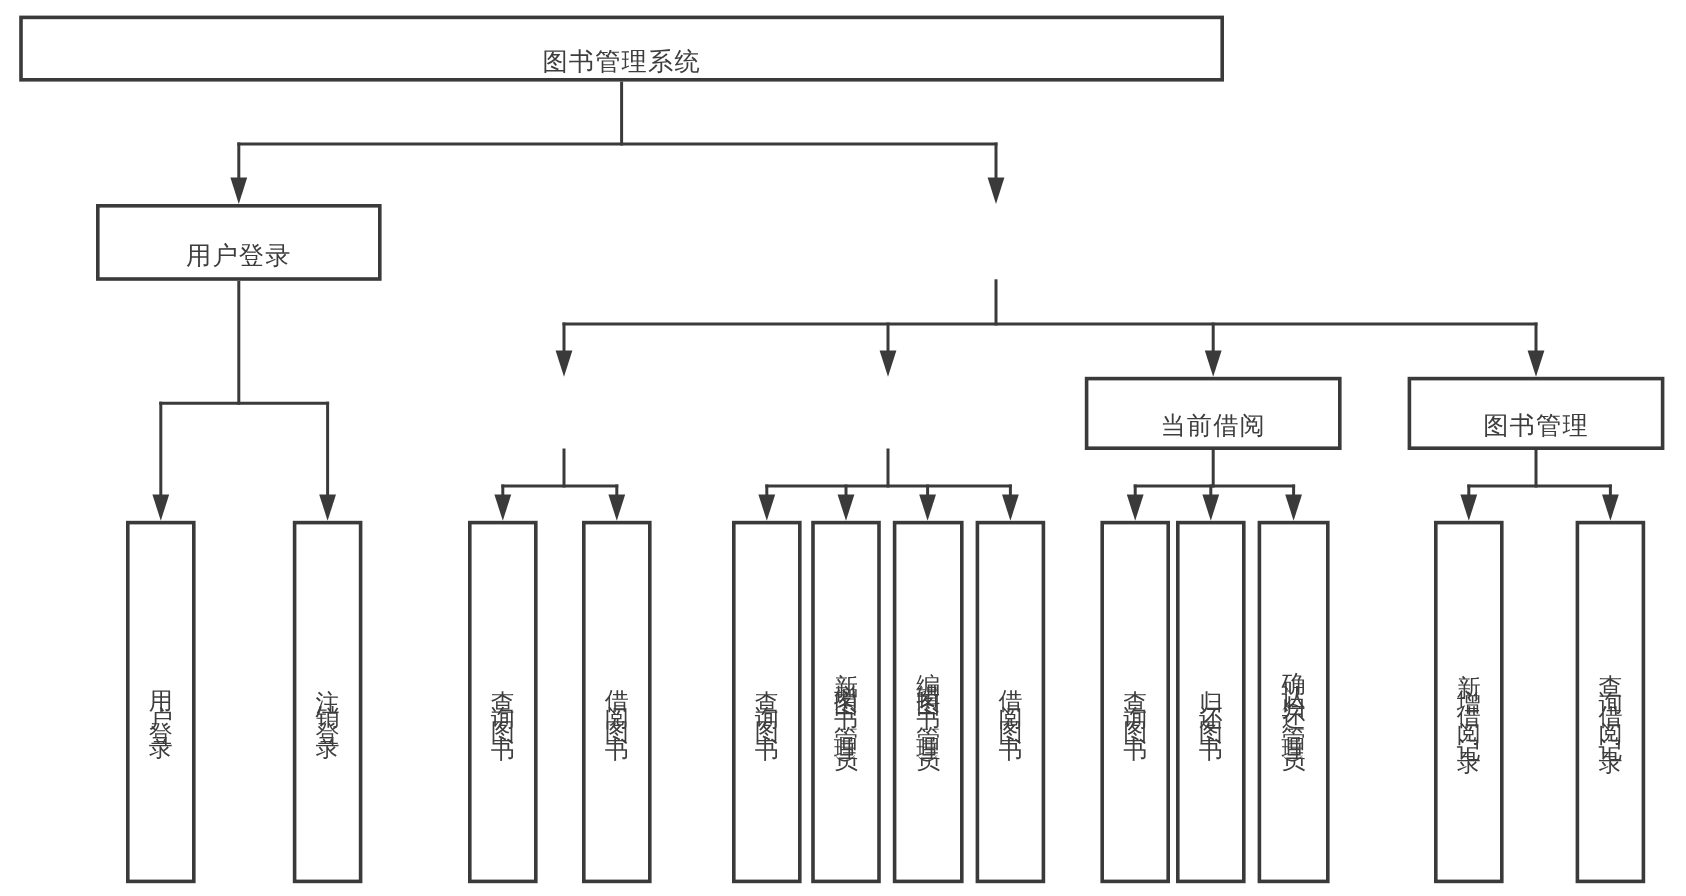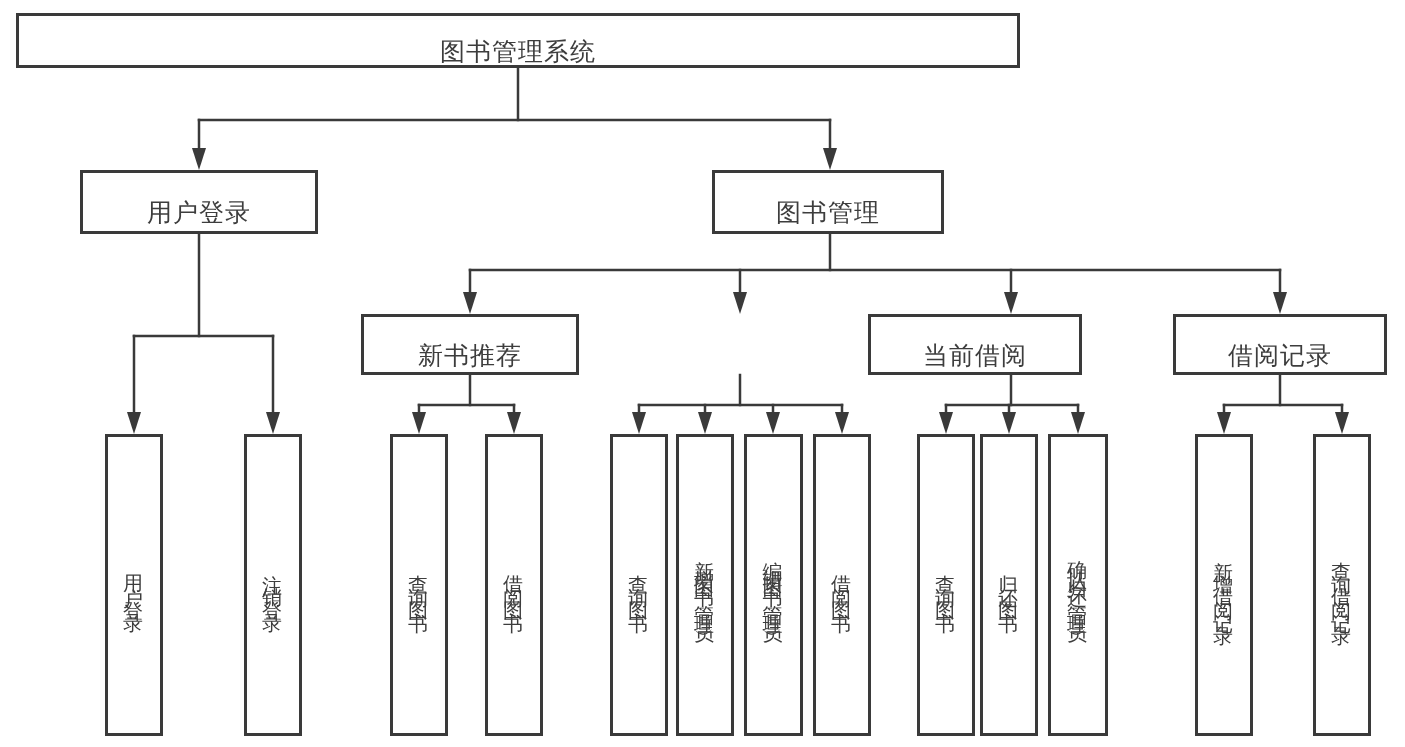--- a/index.html
+++ b/index.html
@@ -26,21 +26,21 @@
     box-sizing: border-box;
     border: 3px solid #3a3a3a;
     background: #ffffff;
     display: flex;
     align-items: center;
     justify-content: center;
     color: #3d3d3d;
     z-index: 1;
   }
   .hlabel {
-    font-size: 25px;
+    font-size: 21px;
     letter-spacing: 1px;
     white-space: nowrap;
     margin-top: 21px;
   }
   .root-box  { left: 16px;  top: 13px;  width: 1004px; height: 55px; }
   .lvl2      { top: 170px; height: 64px; }
   .lvl3      { top: 314px; height: 61px; }
   .leaf      { top: 434px; height: 302px; width: 58px; }
   .vlabel {
     writing-mode: vertical-rl;
@@ -135,32 +135,26 @@
     </g>
   </svg>
 
   <div class="box root-box">
     <span class="hlabel">图书管理系统</span>
   </div>
 
   <div class="box lvl2" style="left:80px; width:238px;">
     <span class="hlabel">用户登录</span>
   </div>
-  <div class="box lvl2" style="left:712px; width:232px;">
+
+  <div class="box lvl3" style="left:904px; width:214px;">
+    <span class="hlabel">当前借阅</span>
+  </div>
+  <div class="box lvl3" style="left:1173px; width:214px;">
     <span class="hlabel">图书管理</span>
-  </div>
-
-  <div class="box lvl3" style="left:361px; width:218px;">
-    <span class="hlabel">新书推荐</span>
-  </div>
-  <div class="box lvl3" style="left:868px; width:214px;">
-    <span class="hlabel">当前借阅</span>
-  </div>
-  <div class="box lvl3" style="left:1173px; width:214px;">
-    <span class="hlabel">借阅记录</span>
   </div>
 
   <div class="box leaf" style="left:105px;">
     <span class="vlabel">用户登录</span>
   </div>
   <div class="box leaf" style="left:244px;">
     <span class="vlabel">注销登录</span>
   </div>
 
   <div class="box leaf" style="left:390px;">

